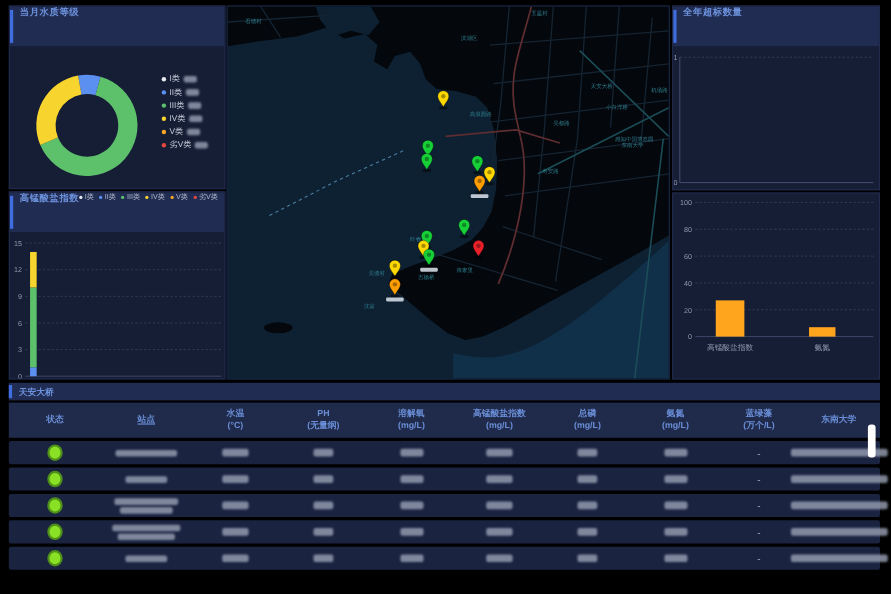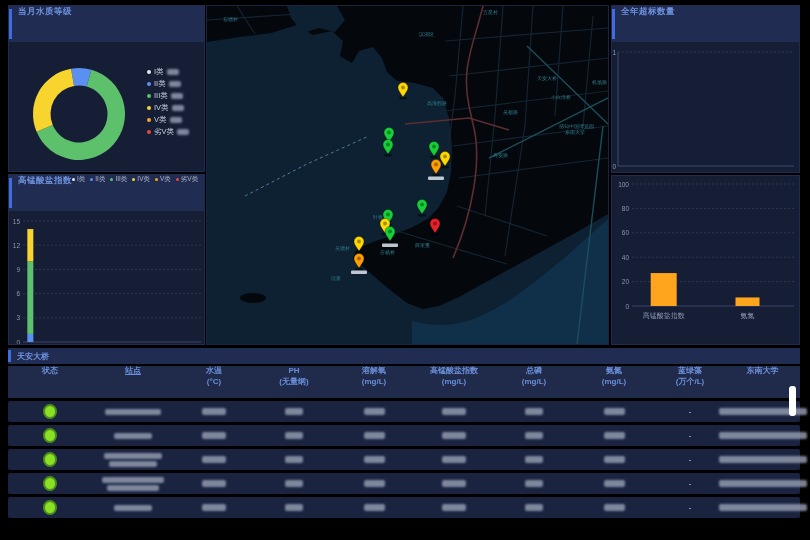--- a/index.html
+++ b/index.html
@@ -25,21 +25,21 @@
   .yl-dot{width:3px;height:3px;border-radius:50%}
   .yl-lab{font-size:6.5px;color:#aeb6c8;white-space:nowrap}
 
   
   #map-panel{position:absolute;left:206px;top:5px;width:403px;height:340px;background:#0d2132;border:1px solid #1a2440;box-sizing:border-box}
 
   
   #section-head{position:absolute;left:8px;top:348px;width:792px;height:16px;background:#212c52;display:flex;align-items:center;padding-left:9px;box-sizing:border-box}
   #section-head .accent{top:2px;bottom:2px}
   #section-title{color:#6d92dd;font-size:8px;font-weight:bold}
-  #thead{position:absolute;left:8px;top:366px;width:792px;height:32px;background:#202a4a;display:flex;align-items:flex-start}
+  #thead{position:absolute;left:8px;top:366px;width:792px;height:32px;background:#202a4a;display:flex;align-items:center}
   .hcell{display:flex;flex-direction:column;align-items:center;justify-content:center;color:#6a8fd8;font-size:8px;font-weight:bold;line-height:1.35;text-align:center}
   #tbody{position:absolute;left:8px;top:401px;width:792px;display:flex;flex-direction:column;gap:3px}
   .trow{height:21px;background:#1a2340;border-radius:2px;display:flex;align-items:center}
   .tcell{display:flex;align-items:center;justify-content:center;flex-direction:column;gap:2px}
   .status-dot{width:10px;height:11px;border-radius:50%;background:#8ae024;border:2px solid #4e8f1a;box-sizing:content-box}
   .dash{color:#aab2c4;font-size:9px}
   #vscroll{position:absolute;left:789px;top:386px;width:7px;height:30px;background:#ffffff;border-radius:3px}
 </style>
 </head>
 <body>

